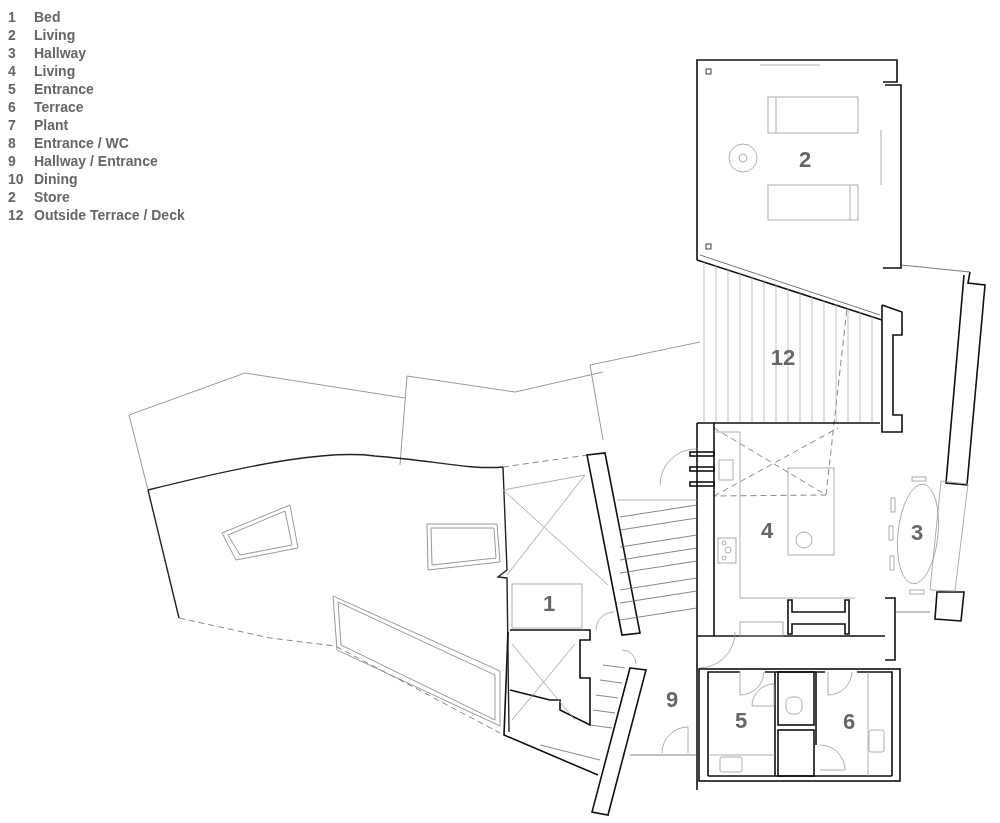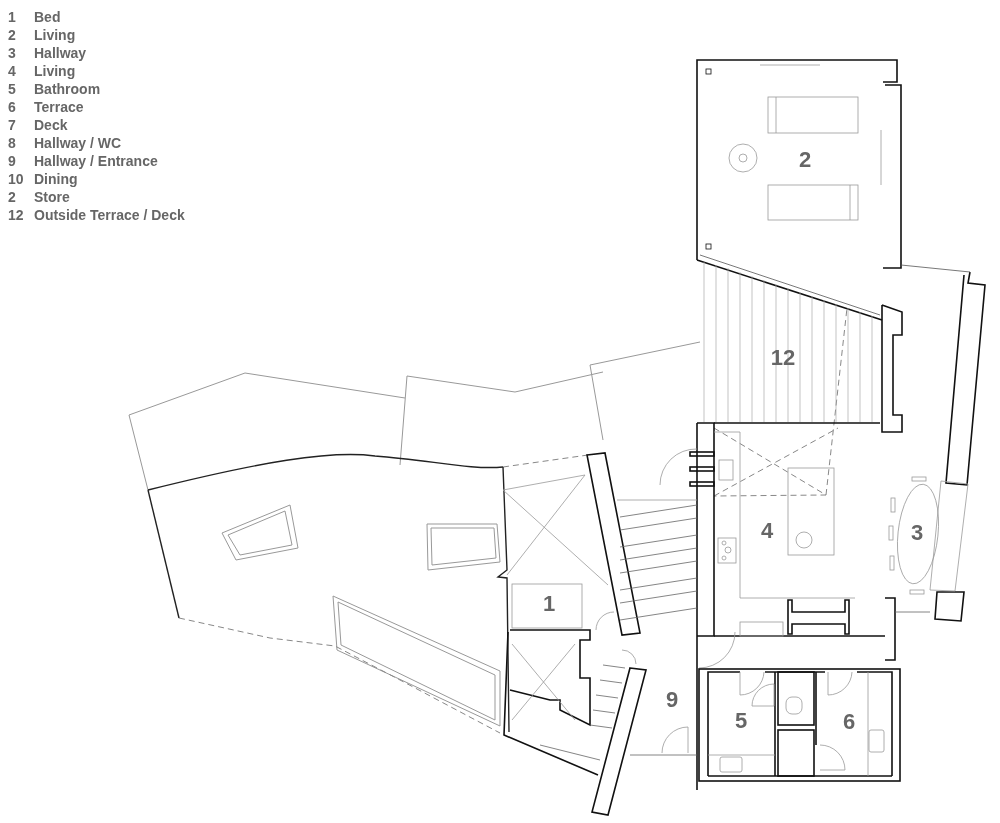--- a/index.html
+++ b/index.html
@@ -25,33 +25,33 @@
   <li>
       <span class="num">3</span>
       <span>Hallway</span>
     </li>
   <li>
       <span class="num">4</span>
       <span>Living</span>
     </li>
   <li>
       <span class="num">5</span>
-      <span>Bathroom</span>
+      <span>Entrance</span>
     </li>
   <li>
       <span class="num">6</span>
       <span>Terrace</span>
     </li>
   <li>
       <span class="num">7</span>
-      <span>Deck</span>
+      <span>Plant</span>
     </li>
   <li>
       <span class="num">8</span>
-      <span>Hallway / WC</span>
+      <span>Entrance / WC</span>
     </li>
   <li>
       <span class="num">9</span>
       <span>Hallway / Entrance</span>
     </li>
   <li>
       <span class="num">10</span>
       <span>Dining</span>
     </li>
   <li>

